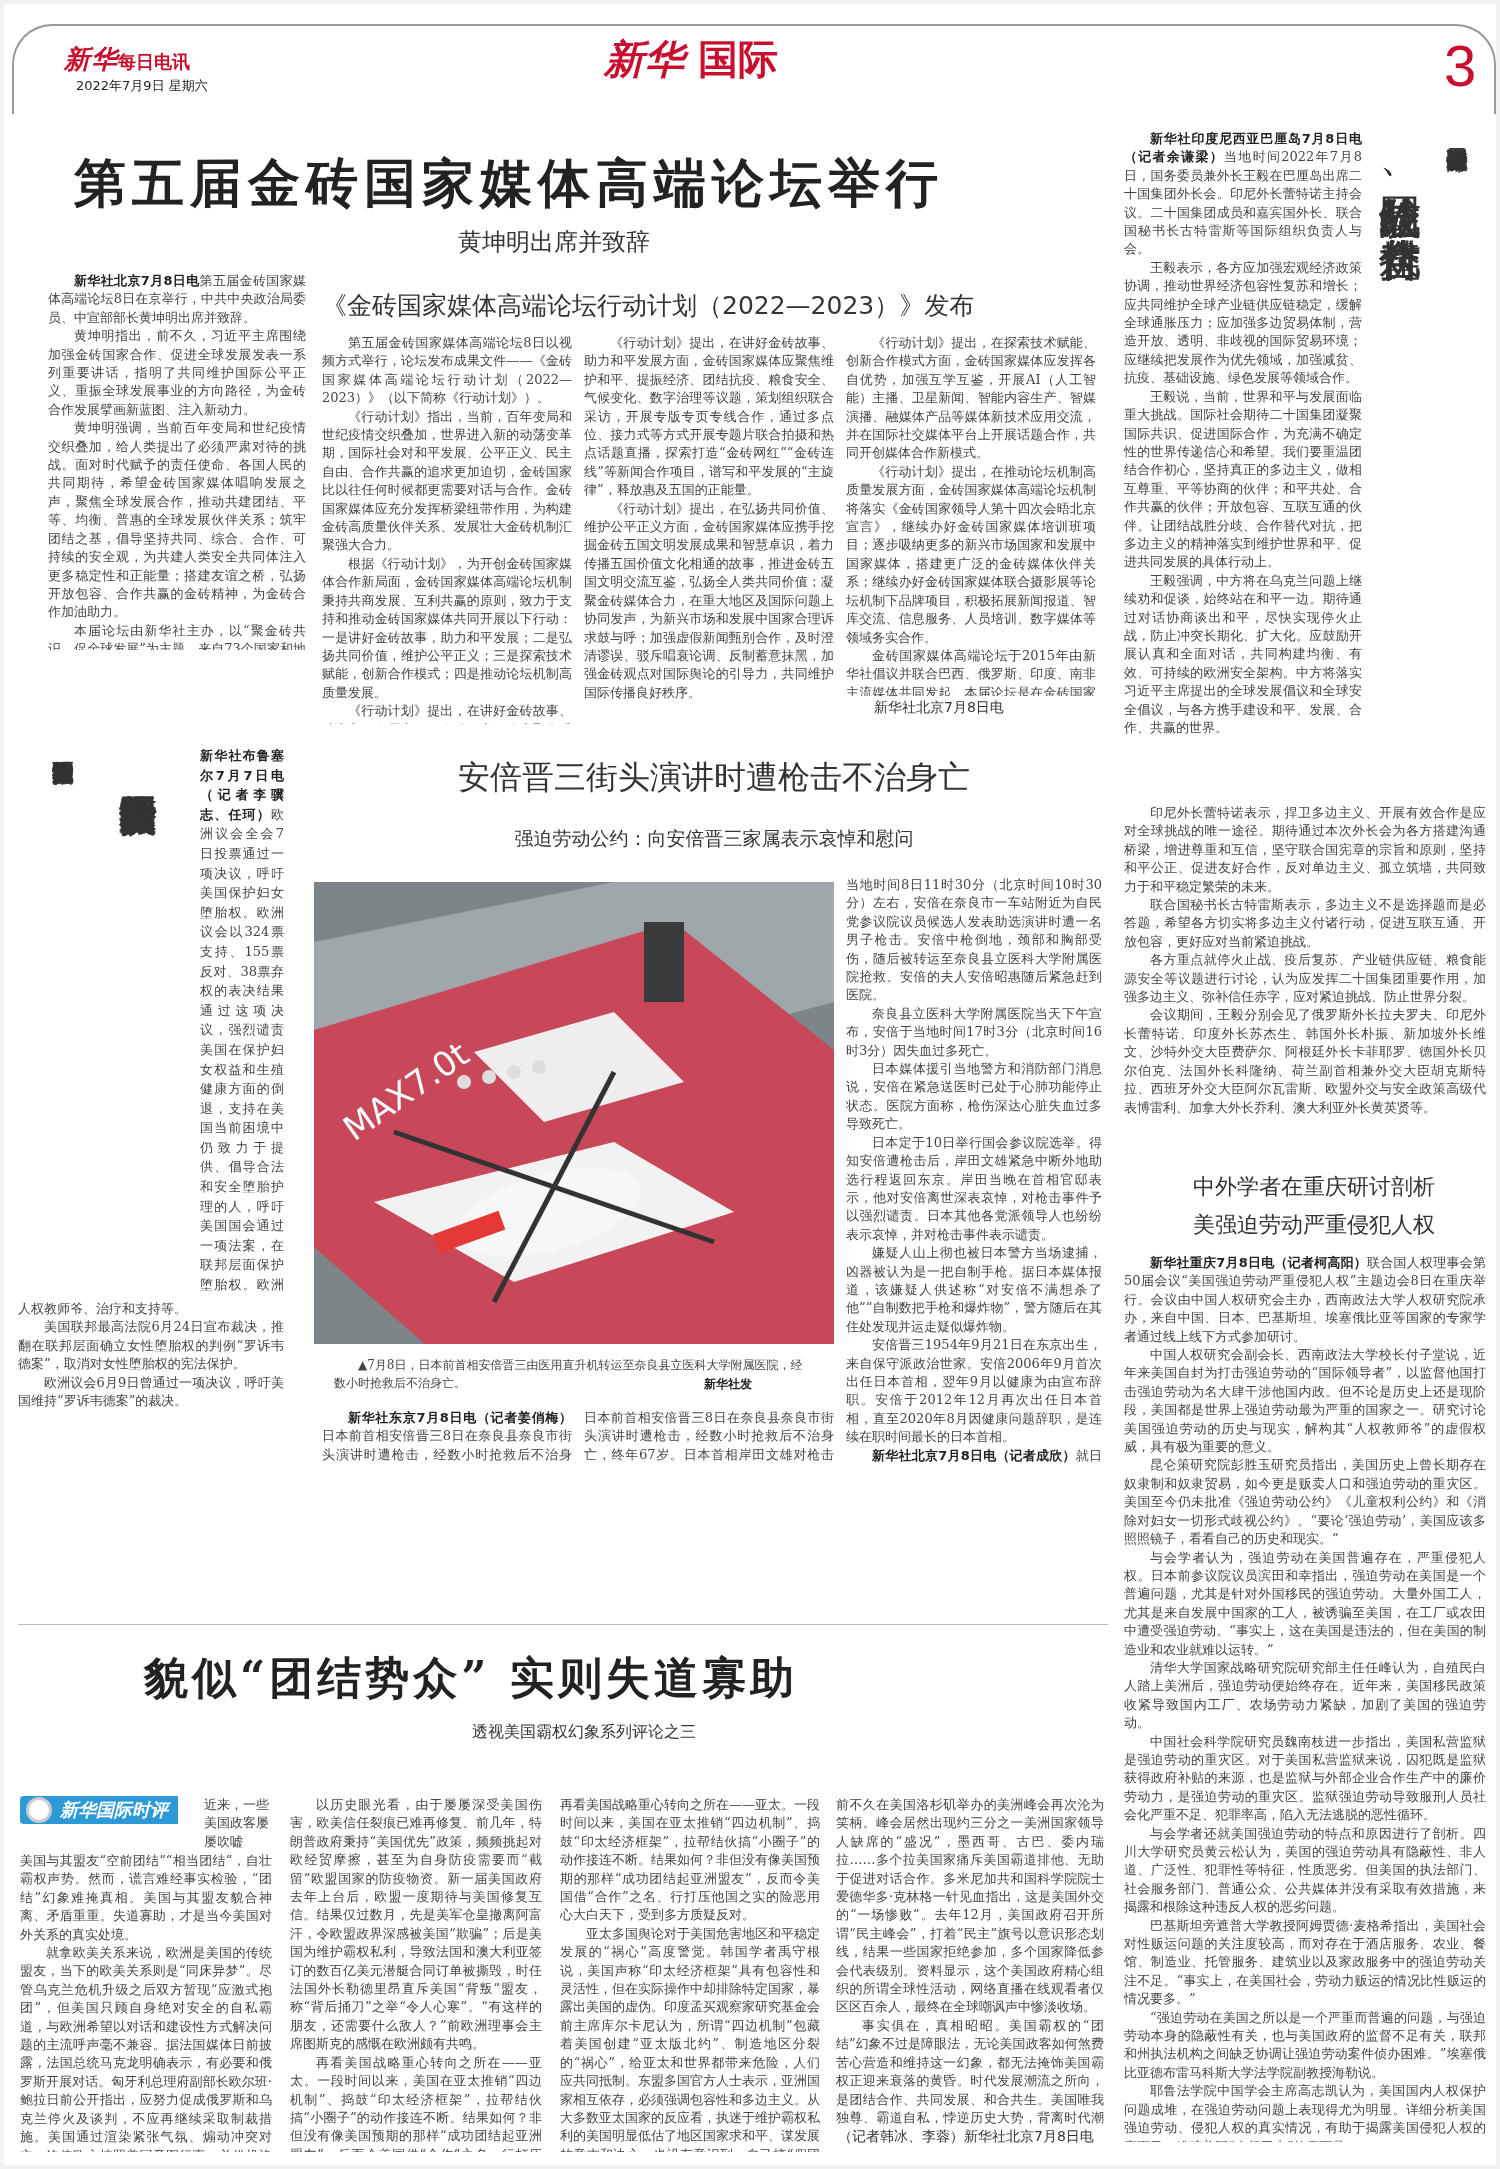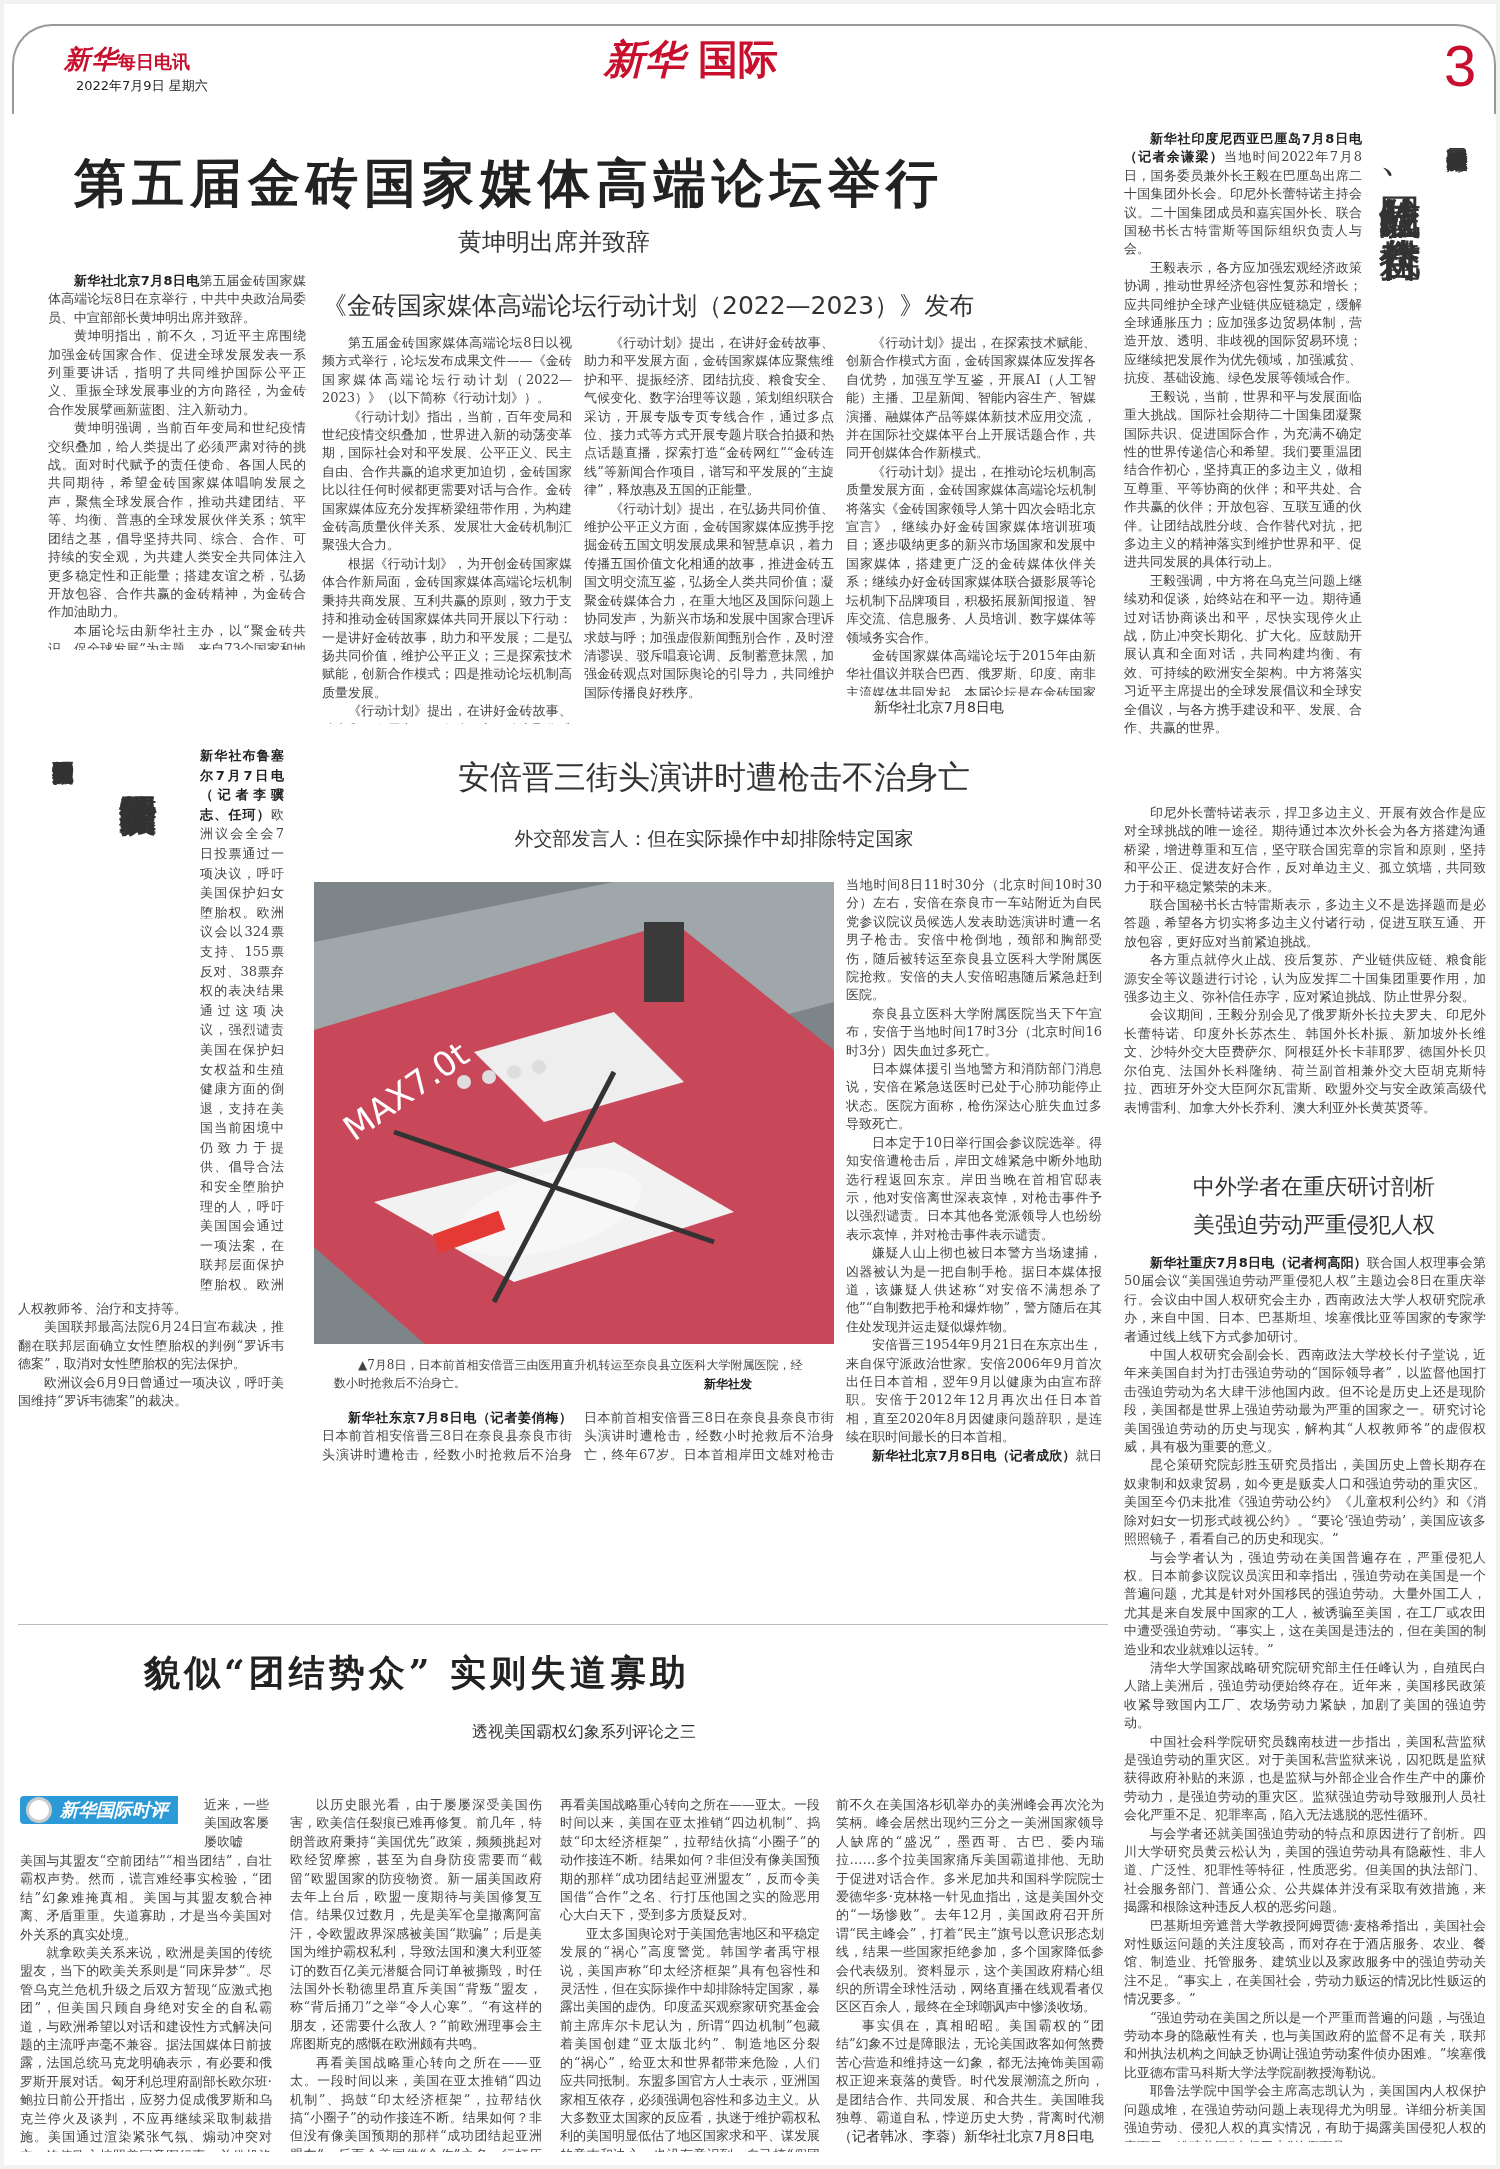--- a/index.html
+++ b/index.html
@@ -94,21 +94,21 @@
   <div class="col body-txt" style="left:196px; top:742px; width:84px; height:552px; line-height:19.6px;">
     <span class="dateline">新华社布鲁塞尔7月7日电（记者李骥志、任珂）</span><span>欧洲议会全会7日投票通过一项决议，呼吁美国保护妇女堕胎权。欧洲议会以324票支持、155票反对、38票弃权的表决结果通过这项决议，强烈谴责美国在保护妇女权益和生殖健康方面的倒退，支持在美国当前困境中仍致力于提供、倡导合法和安全堕胎护理的人，呼吁美国国会通过一项法案，在联邦层面保护堕胎权。欧洲议会还建议欧盟将堕胎权纳入欧盟基本权利宪章，要求欧盟成员国保证人们不受歧视地获得安全、合法和免费的堕胎服务，产前和孕产妇保健服务，以及艾</span>
   </div>
   <div class="col body-txt" style="left:14px; top:1296px; width:266px; height:140px;">
     <p style="text-indent:0">人权教师爷、治疗和支持等。</p>
     <p>美国联邦最高法院6月24日宣布裁决，推翻在联邦层面确立女性堕胎权的判例“罗诉韦德案”，取消对女性堕胎权的宪法保护。</p>
     <p>欧洲议会6月9日曾通过一项决议，呼吁美国维持“罗诉韦德案”的裁决。</p>
   </div>
 
   <div class="abs hl2" style="left:340px; top:752px; width:740px; font-size:32px; text-align:center; font-family:'DejaVu Serif', serif;">安倍晋三街头演讲时遭枪击不治身亡</div>
-  <div class="abs hl2" style="left:380px; top:822px; width:660px; font-size:19px; text-align:center;">外交部发言人：但在实际操作中却排除特定国家</div>
+  <div class="abs hl2" style="left:380px; top:822px; width:660px; font-size:19px; text-align:center;">强迫劳动公约：向安倍晋三家属表示哀悼和慰问</div>
 
   <div class="photo">
     <svg width="520" height="462" viewBox="0 0 520 462">
       <rect x="0" y="0" width="520" height="462" fill="#7d8589"></rect>
       <polygon points="0,60 300,0 520,0 520,120 220,200 0,160" fill="#a0a7ab"></polygon>
       <polygon points="-40,160 360,40 560,200 560,470 120,470 -40,330" fill="#c8485a"></polygon>
       <polygon points="60,320 300,260 420,330 200,400" fill="#f2f2f2"></polygon>
       <polygon points="160,170 300,130 370,200 230,240" fill="#eeeeee"></polygon>
       <ellipse cx="235" cy="330" rx="95" ry="38" fill="#f7f7f7" transform="rotate(-15 235 330)"></ellipse>
       <rect x="120" y="340" width="70" height="20" fill="#e53935" transform="rotate(-20 155 350)"></rect>
@@ -155,21 +155,21 @@
     <p>与会学者认为，强迫劳动在美国普遍存在，严重侵犯人权。日本前参议院议员滨田和幸指出，强迫劳动在美国是一个普遍问题，尤其是针对外国移民的强迫劳动。大量外国工人，尤其是来自发展中国家的工人，被诱骗至美国，在工厂或农田中遭受强迫劳动。“事实上，这在美国是违法的，但在美国的制造业和农业就难以运转。”</p>
     <p>清华大学国家战略研究院研究部主任任峰认为，自殖民白人踏上美洲后，强迫劳动便始终存在。近年来，美国移民政策收紧导致国内工厂、农场劳动力紧缺，加剧了美国的强迫劳动。</p>
     <p>中国社会科学院研究员魏南枝进一步指出，美国私营监狱是强迫劳动的重灾区。对于美国私营监狱来说，囚犯既是监狱获得政府补贴的来源，也是监狱与外部企业合作生产中的廉价劳动力，是强迫劳动的重灾区。监狱强迫劳动导致服刑人员社会化严重不足、犯罪率高，陷入无法逃脱的恶性循环。</p>
     <p>与会学者还就美国强迫劳动的特点和原因进行了剖析。四川大学研究员黄云松认为，美国的强迫劳动具有隐蔽性、非人道、广泛性、犯罪性等特征，性质恶劣。但美国的执法部门、社会服务部门、普通公众、公共媒体并没有采取有效措施，来揭露和根除这种违反人权的恶劣问题。</p>
     <p>巴基斯坦旁遮普大学教授阿姆贾德·麦格希指出，美国社会对性贩运问题的关注度较高，而对存在于酒店服务、农业、餐馆、制造业、托管服务、建筑业以及家政服务中的强迫劳动关注不足。“事实上，在美国社会，劳动力贩运的情况比性贩运的情况要多。”</p>
     <p>“强迫劳动在美国之所以是一个严重而普遍的问题，与强迫劳动本身的隐蔽性有关，也与美国政府的监督不足有关，联邦和州执法机构之间缺乏协调让强迫劳动案件侦办困难。”埃塞俄比亚德布雷马科斯大学法学院副教授海勒说。</p>
     <p>耶鲁法学院中国学会主席高志凯认为，美国国内人权保护问题成堆，在强迫劳动问题上表现得尤为明显。详细分析美国强迫劳动、侵犯人权的真实情况，有助于揭露美国侵犯人权的真面目，粉碎美国“人权卫士”的假面具。</p>
   </div>
 
   <div class="sep-h" style="left:14px; top:1620px; width:1090px;"></div>
-  <div class="abs hl1" style="left:140px; top:1645px; width:860px; font-size:36px; letter-spacing:4px;">貌似“团结势众” 实则失道寡助</div>
+  <div class="abs hl1" style="left:140px; top:1645px; width:860px; font-size:44px; letter-spacing:4px;">貌似“团结势众” 实则失道寡助</div>
   <div class="abs hl2" style="left:300px; top:1718px; width:560px; text-align:center; font-size:16px;">透视美国霸权幻象系列评论之三</div>
 
   <div class="abs" style="left:16px; top:1792px;">
     <span class="badge">
       <span class="badge-globe"></span>
       <span>新华国际时评</span>
     </span>
   </div>
   <div class="abs body-txt" style="left:200px; top:1792px; width:68px; line-height:18.4px; text-align:left;">近来，一些美国政客屡屡吹嘘</div>
 

